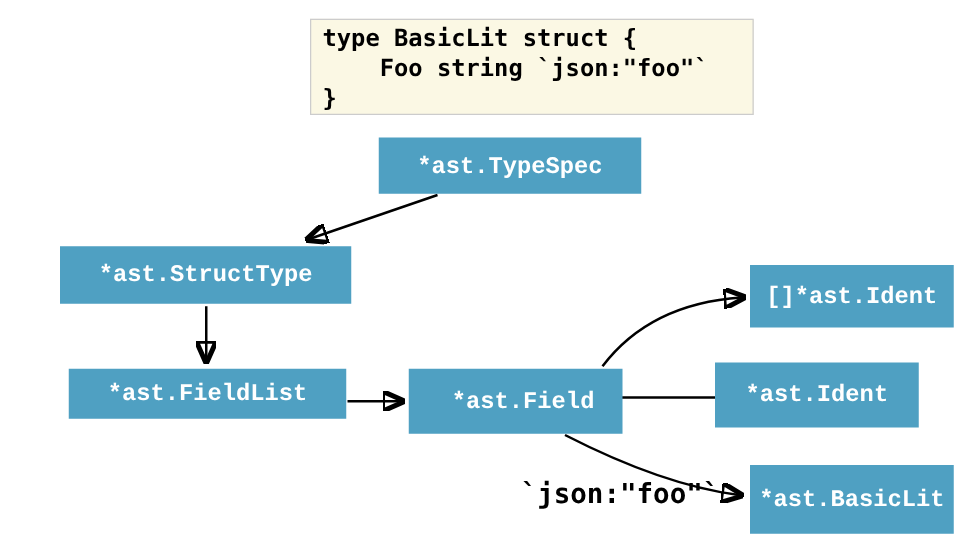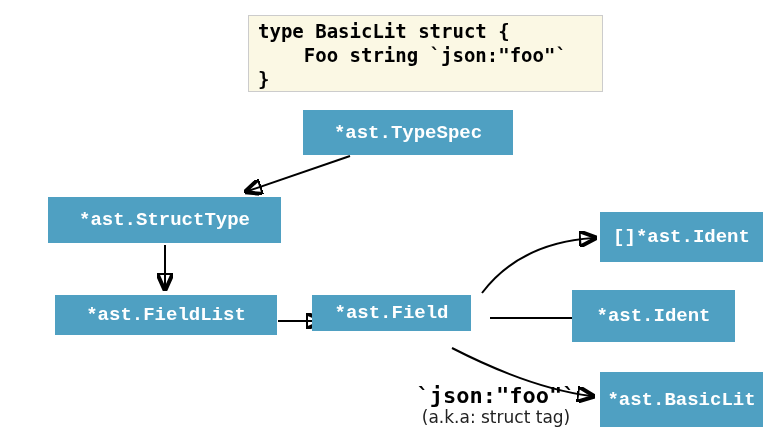--- a/index.html
+++ b/index.html
@@ -36,21 +36,21 @@
     font-weight: bold;
     font-size: 19px;
     display: flex;
     align-items: center;
     justify-content: center;
     white-space: nowrap;
   }
   .n-typespec   { left:303px; top:110px; width:210px; height:45px; }
   .n-structtype { left:48px;  top:197px; width:233px; height:46px; }
   .n-fieldlist  { left:55px;  top:295px; width:222px; height:40px; }
-  .n-field      { left:312px; top:295px; width:159px; height:36px; }
+  .n-field      { left:327px; top:295px; width:159px; height:52px;padding-left:12px; }
   .n-identslice { left:600px; top:212px; width:163px; height:50px; }
   .n-ident      { left:572px; top:290px; width:163px; height:52px; }
   .n-basiclit   { left:600px; top:372px; width:163px; height:55px;justify-content:center; }
   .edges-svg {
     position: absolute;
     left: 0; top: 0;
     width: 780px; height: 439px;
     pointer-events: none;
   }
   .edges-svg path {
@@ -122,16 +122,15 @@
   </div>
   <div class="node n-ident">
     <span>*ast.Ident</span>
   </div>
   <div class="node n-basiclit">
     <span>*ast.BasicLit</span>
   </div>
 
   <div class="annotation">
     <div class="annotation-tag">`json:"foo"`</div>
-    <div class="annotation-note">(a.k.a: struct tag)</div>
   </div>
 
 </div>
 
 </body></html>

